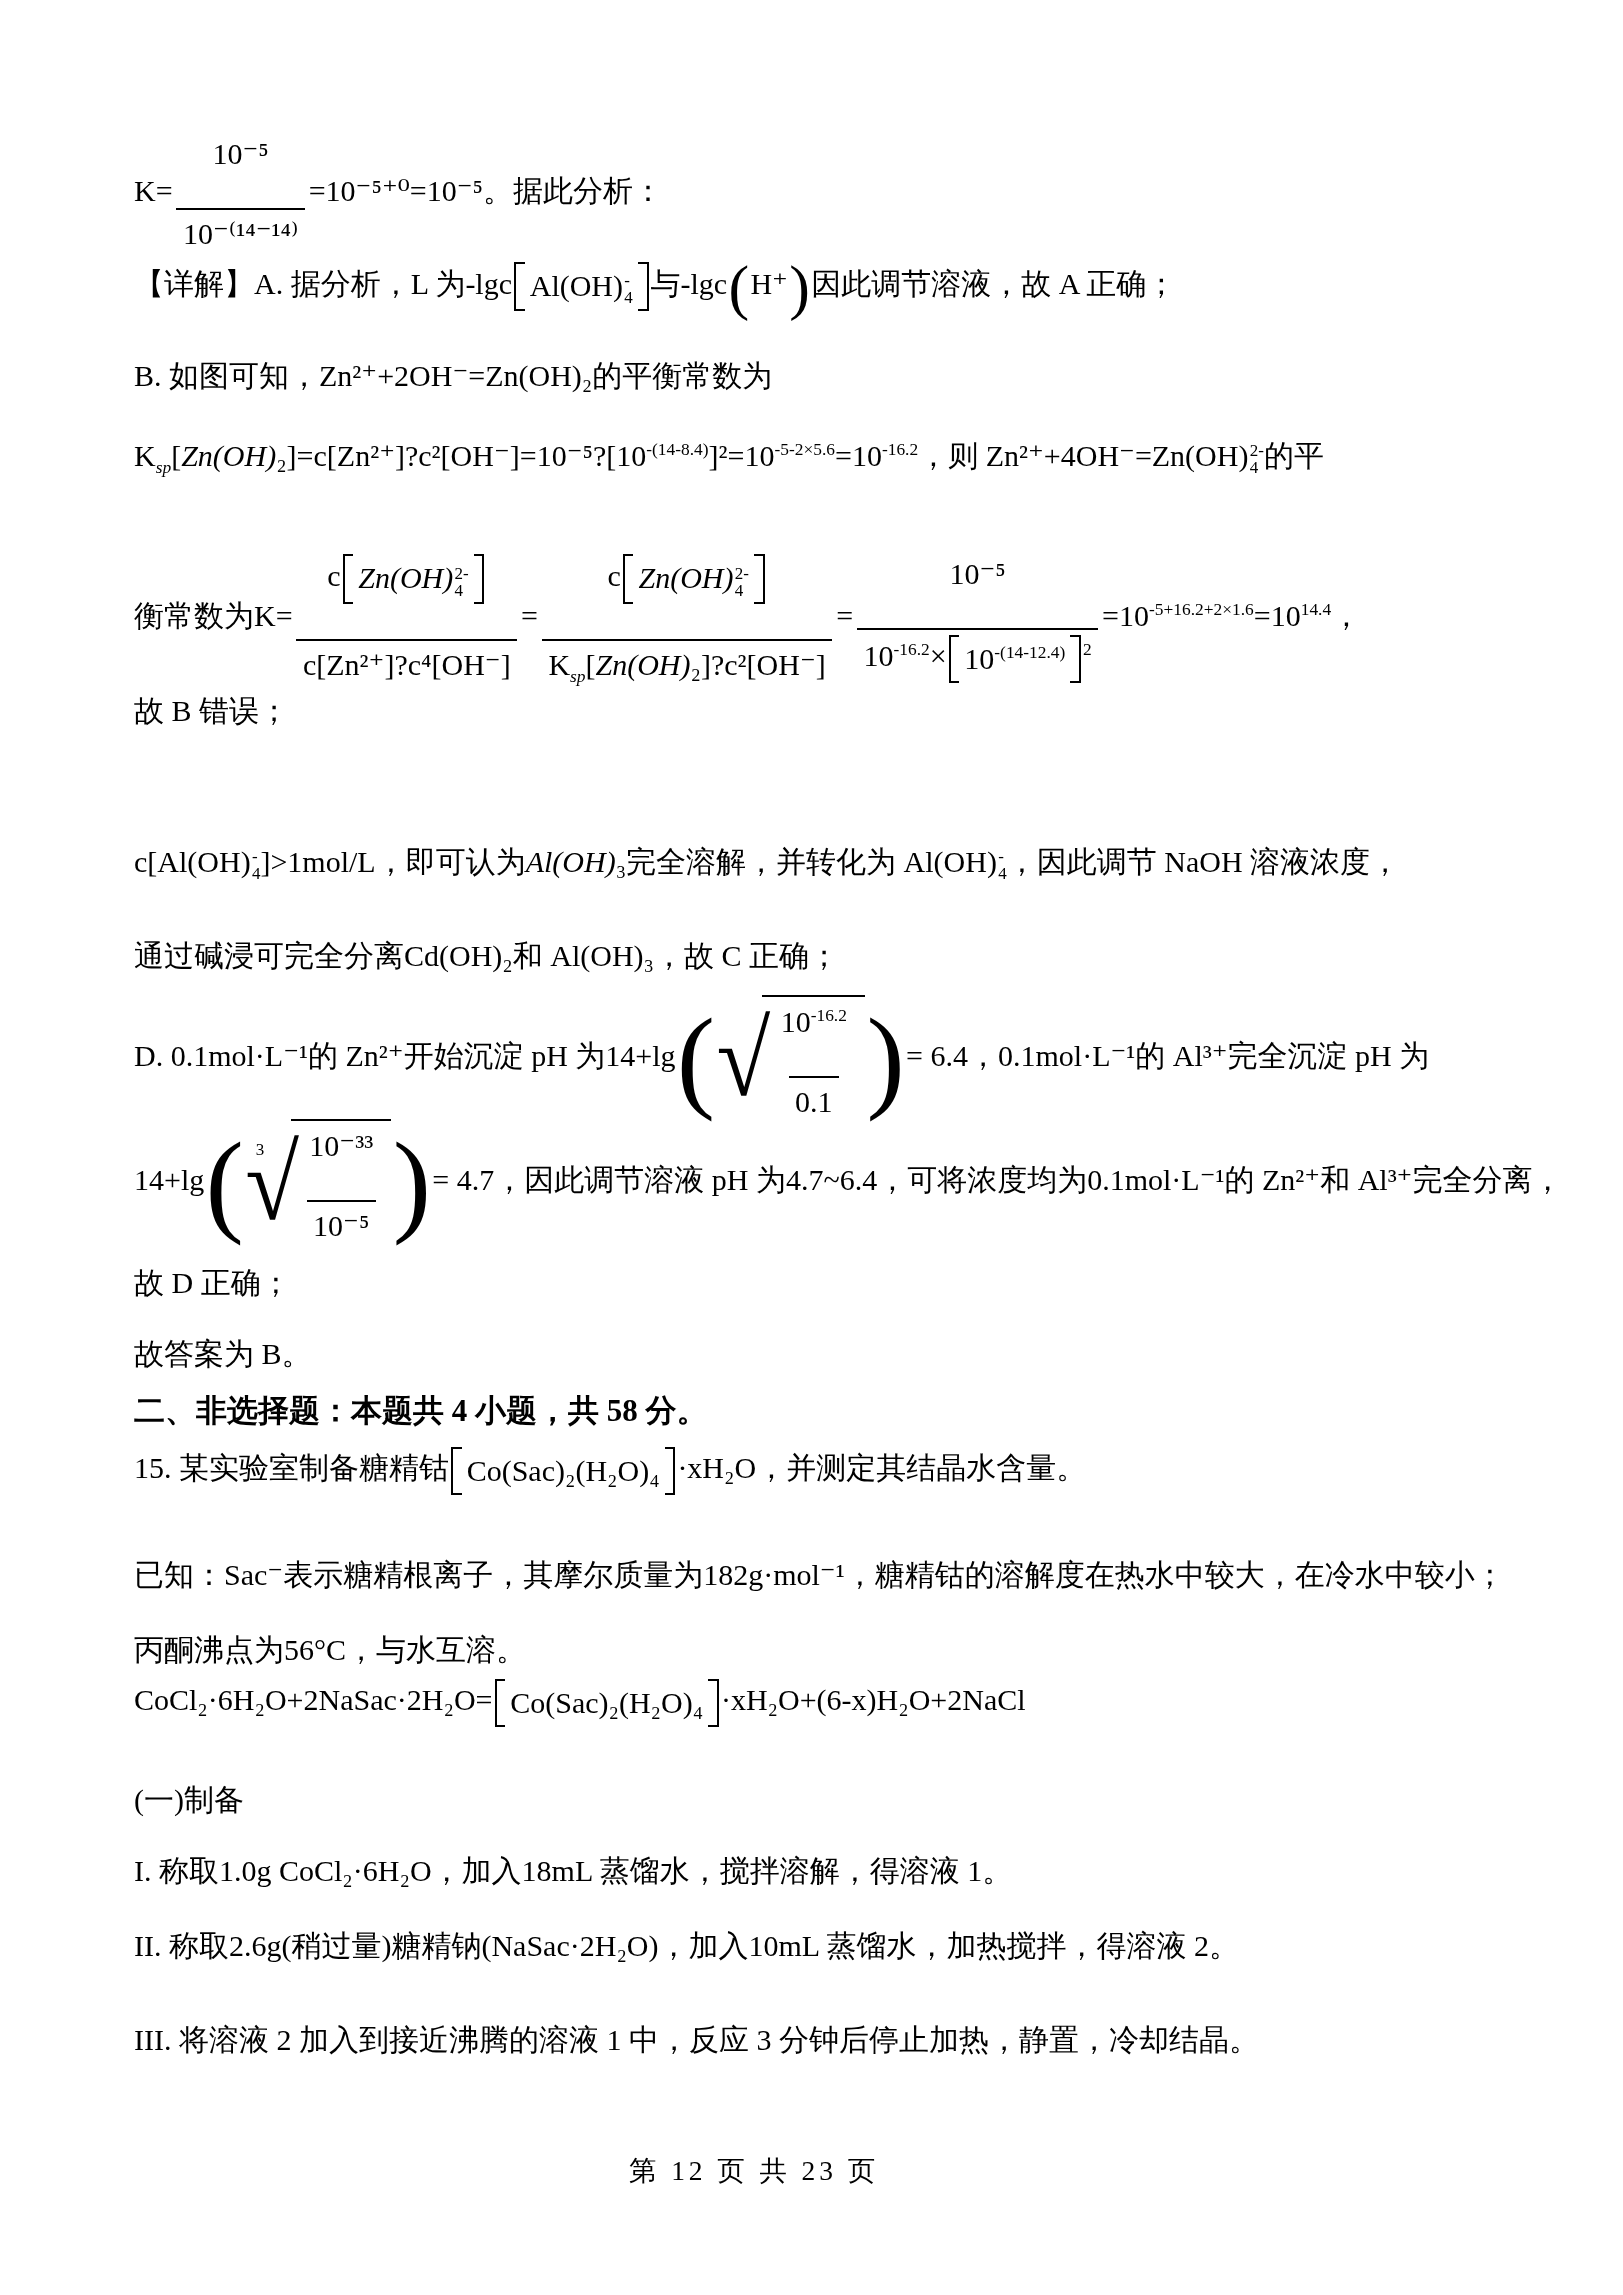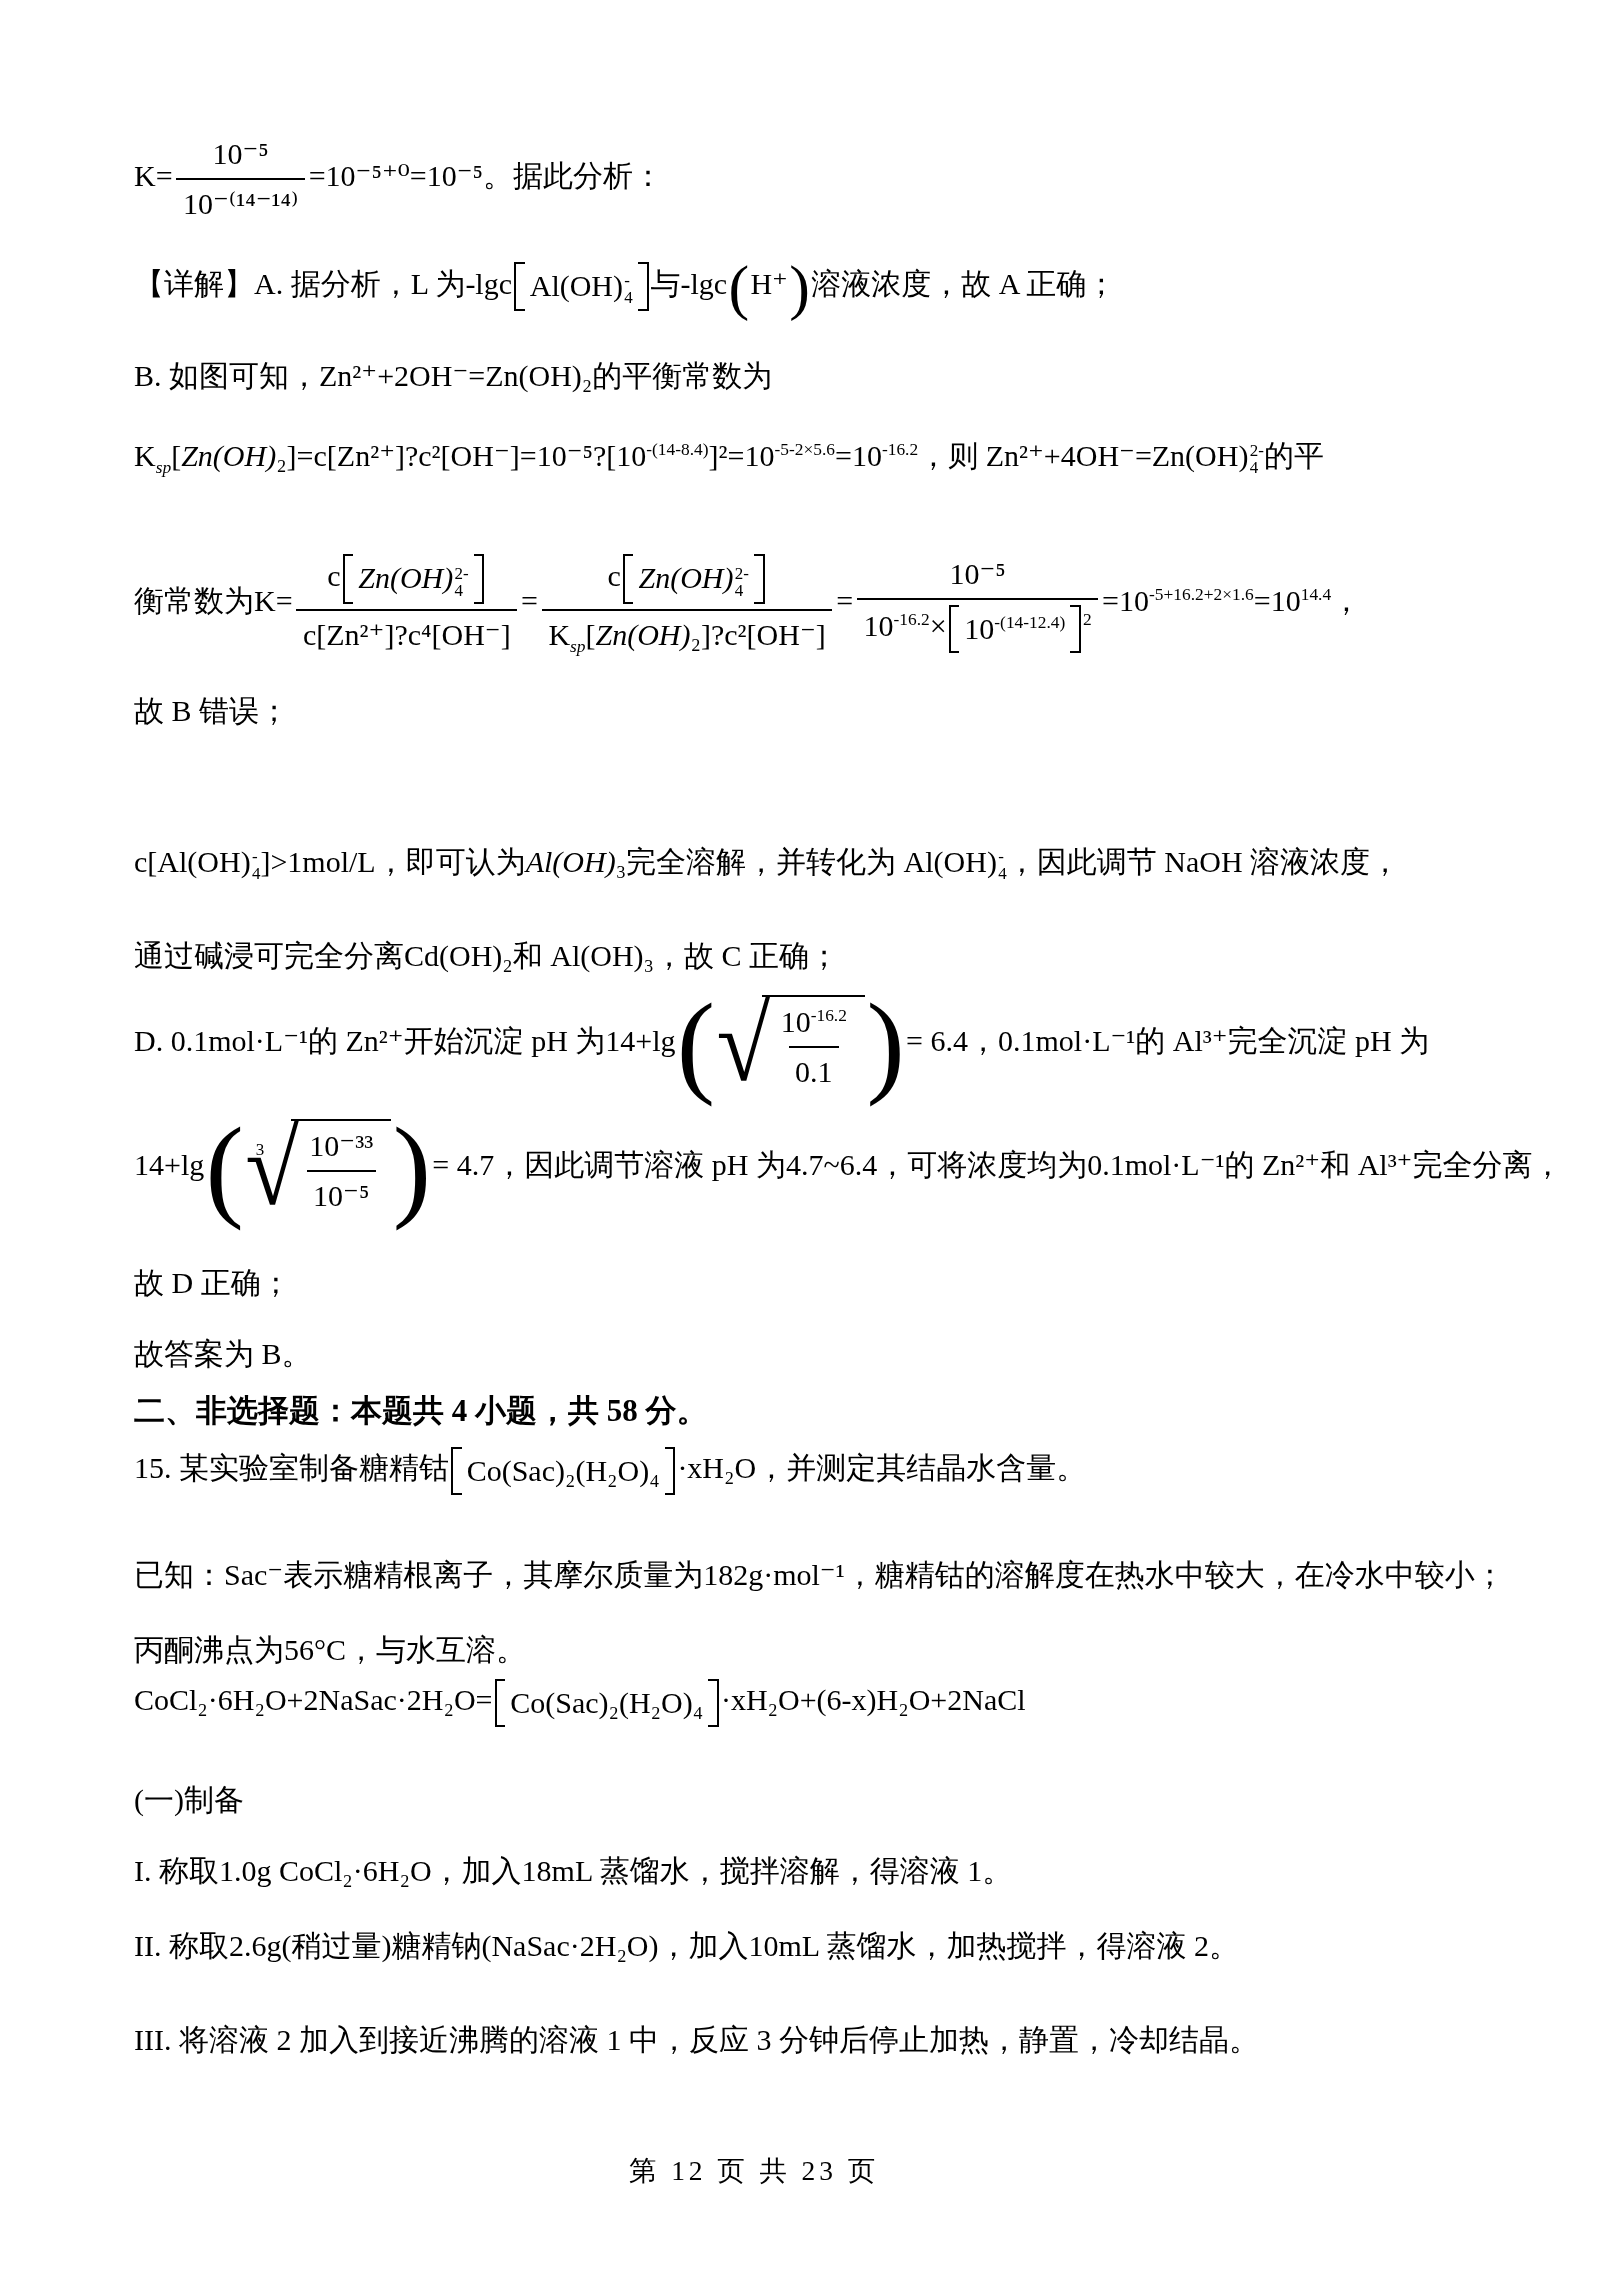--- a/index.html
+++ b/index.html
@@ -4,21 +4,21 @@
 <style>
   html,body{margin:0;padding:0;background:#ffffff;}
   .page{position:relative;width:1623px;height:2295px;background:#ffffff;overflow:hidden;
         font-family:"Liberation Serif","DejaVu Serif",serif;color:#000;}
   .ln{position:absolute;left:134px;white-space:nowrap;font-size:30px;line-height:1.25;}
   .bold{font-weight:bold;font-size:31px;}
   .it{font-style:italic;}
   sup{font-size:0.58em;line-height:0;}
   sub{font-size:0.58em;line-height:0;}
   .frac{display:inline-flex;flex-direction:column;align-items:center;vertical-align:middle;
-        margin:0 3.9px;text-align:center;}
+        margin:0 3.9px;text-align:center;gap:30px;}
   .frac .num{display:block;padding:1.3px 6.5px 5.2px;}
   .frac .den{display:block;border-top:2px solid #000;padding:5.2px 6.5px 1.3px;}
   .brgroup{display:inline-flex;align-items:center;vertical-align:middle;margin:0 2px;}
   .lbr,.rbr{align-self:stretch;width:8.5px;}
   .lbr{border-left:2.6px solid #000;border-top:2.6px solid #000;border-bottom:2.6px solid #000;margin-right:3.9px;}
   .rbr{border-right:2.6px solid #000;border-top:2.6px solid #000;border-bottom:2.6px solid #000;margin-left:3.9px;}
   .grpc{display:inline-block;padding:5.2px 1.3px;}
   .ss{display:inline-flex;flex-direction:column;align-items:flex-start;vertical-align:middle;
       line-height:1.0;margin-left:1.3px;}
   .s-sup,.s-sub{font-size:17px;}
@@ -43,21 +43,21 @@
   </div>
 
   <div class="ln" style="top:262px">
     <span>【详解】A. 据分析，L 为-lgc</span><span class="brgroup">
         <span class="lbr"></span>
         <span class="grpc"><span>Al(OH)</span><span class="ss">
             <span class="s-sup">-</span>
             <span class="s-sub">4</span>
           </span></span>
         <span class="rbr"></span>
-      </span><span>与-lgc</span><span class="bp2">(</span><span>H⁺</span><span class="bp2">)</span><span>溶液浓度，故 A 正确；</span>
+      </span><span>与-lgc</span><span class="bp2">(</span><span>H⁺</span><span class="bp2">)</span><span>因此调节溶液，故 A 正确；</span>
   </div>
 
   <div class="ln" style="top:357px">
     <span>B. 如图可知，Zn²⁺+2OH⁻=Zn(OH)₂的平衡常数为</span>
   </div>
 
   <div class="ln" style="top:437px">
     <span>K</span><sub class="it">sp</sub><span>[</span><span class="it">Zn(OH)</span><span>₂]=c[Zn²⁺]?c²[OH⁻]=10⁻⁵?[10</span><sup>-(14-8.4)</sup><span>]²=10</span><sup>-5-2×5.6</sup><span>=10</span><sup>-16.2</sup><span>，则 Zn²⁺+4OH⁻=Zn(OH)</span><span class="ss">
         <span class="s-sup">2-</span>
         <span class="s-sub">4</span>

